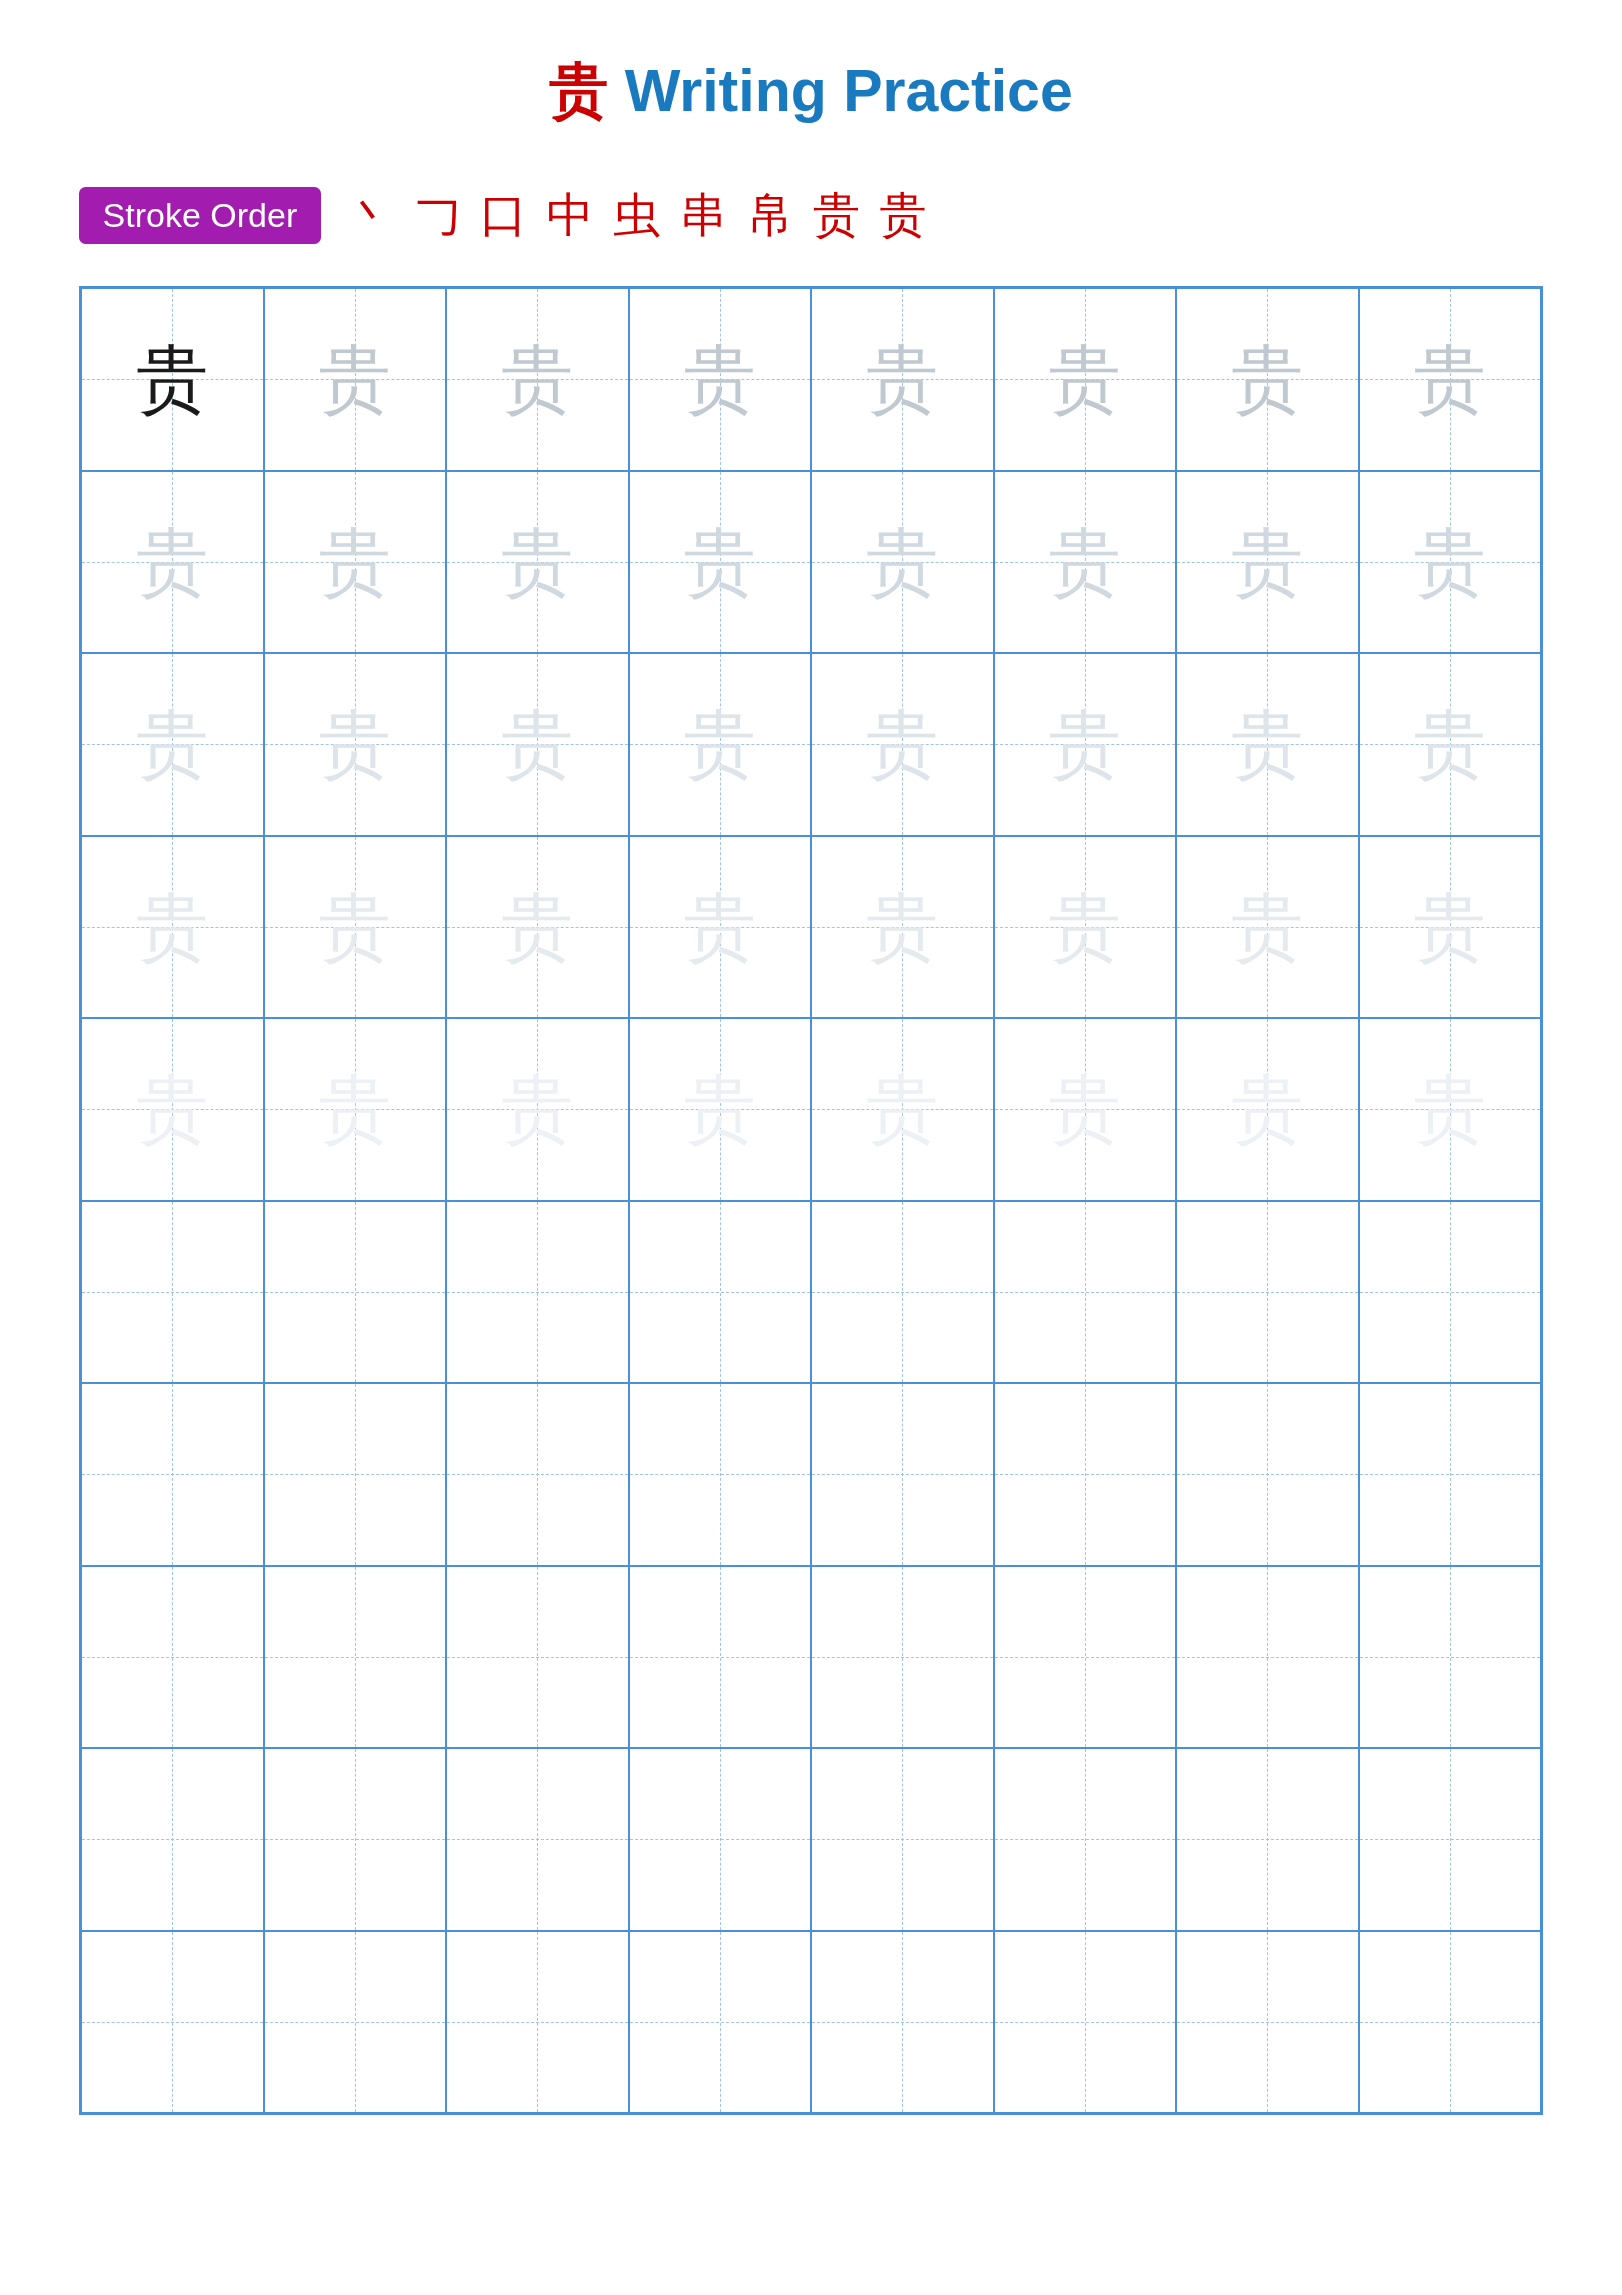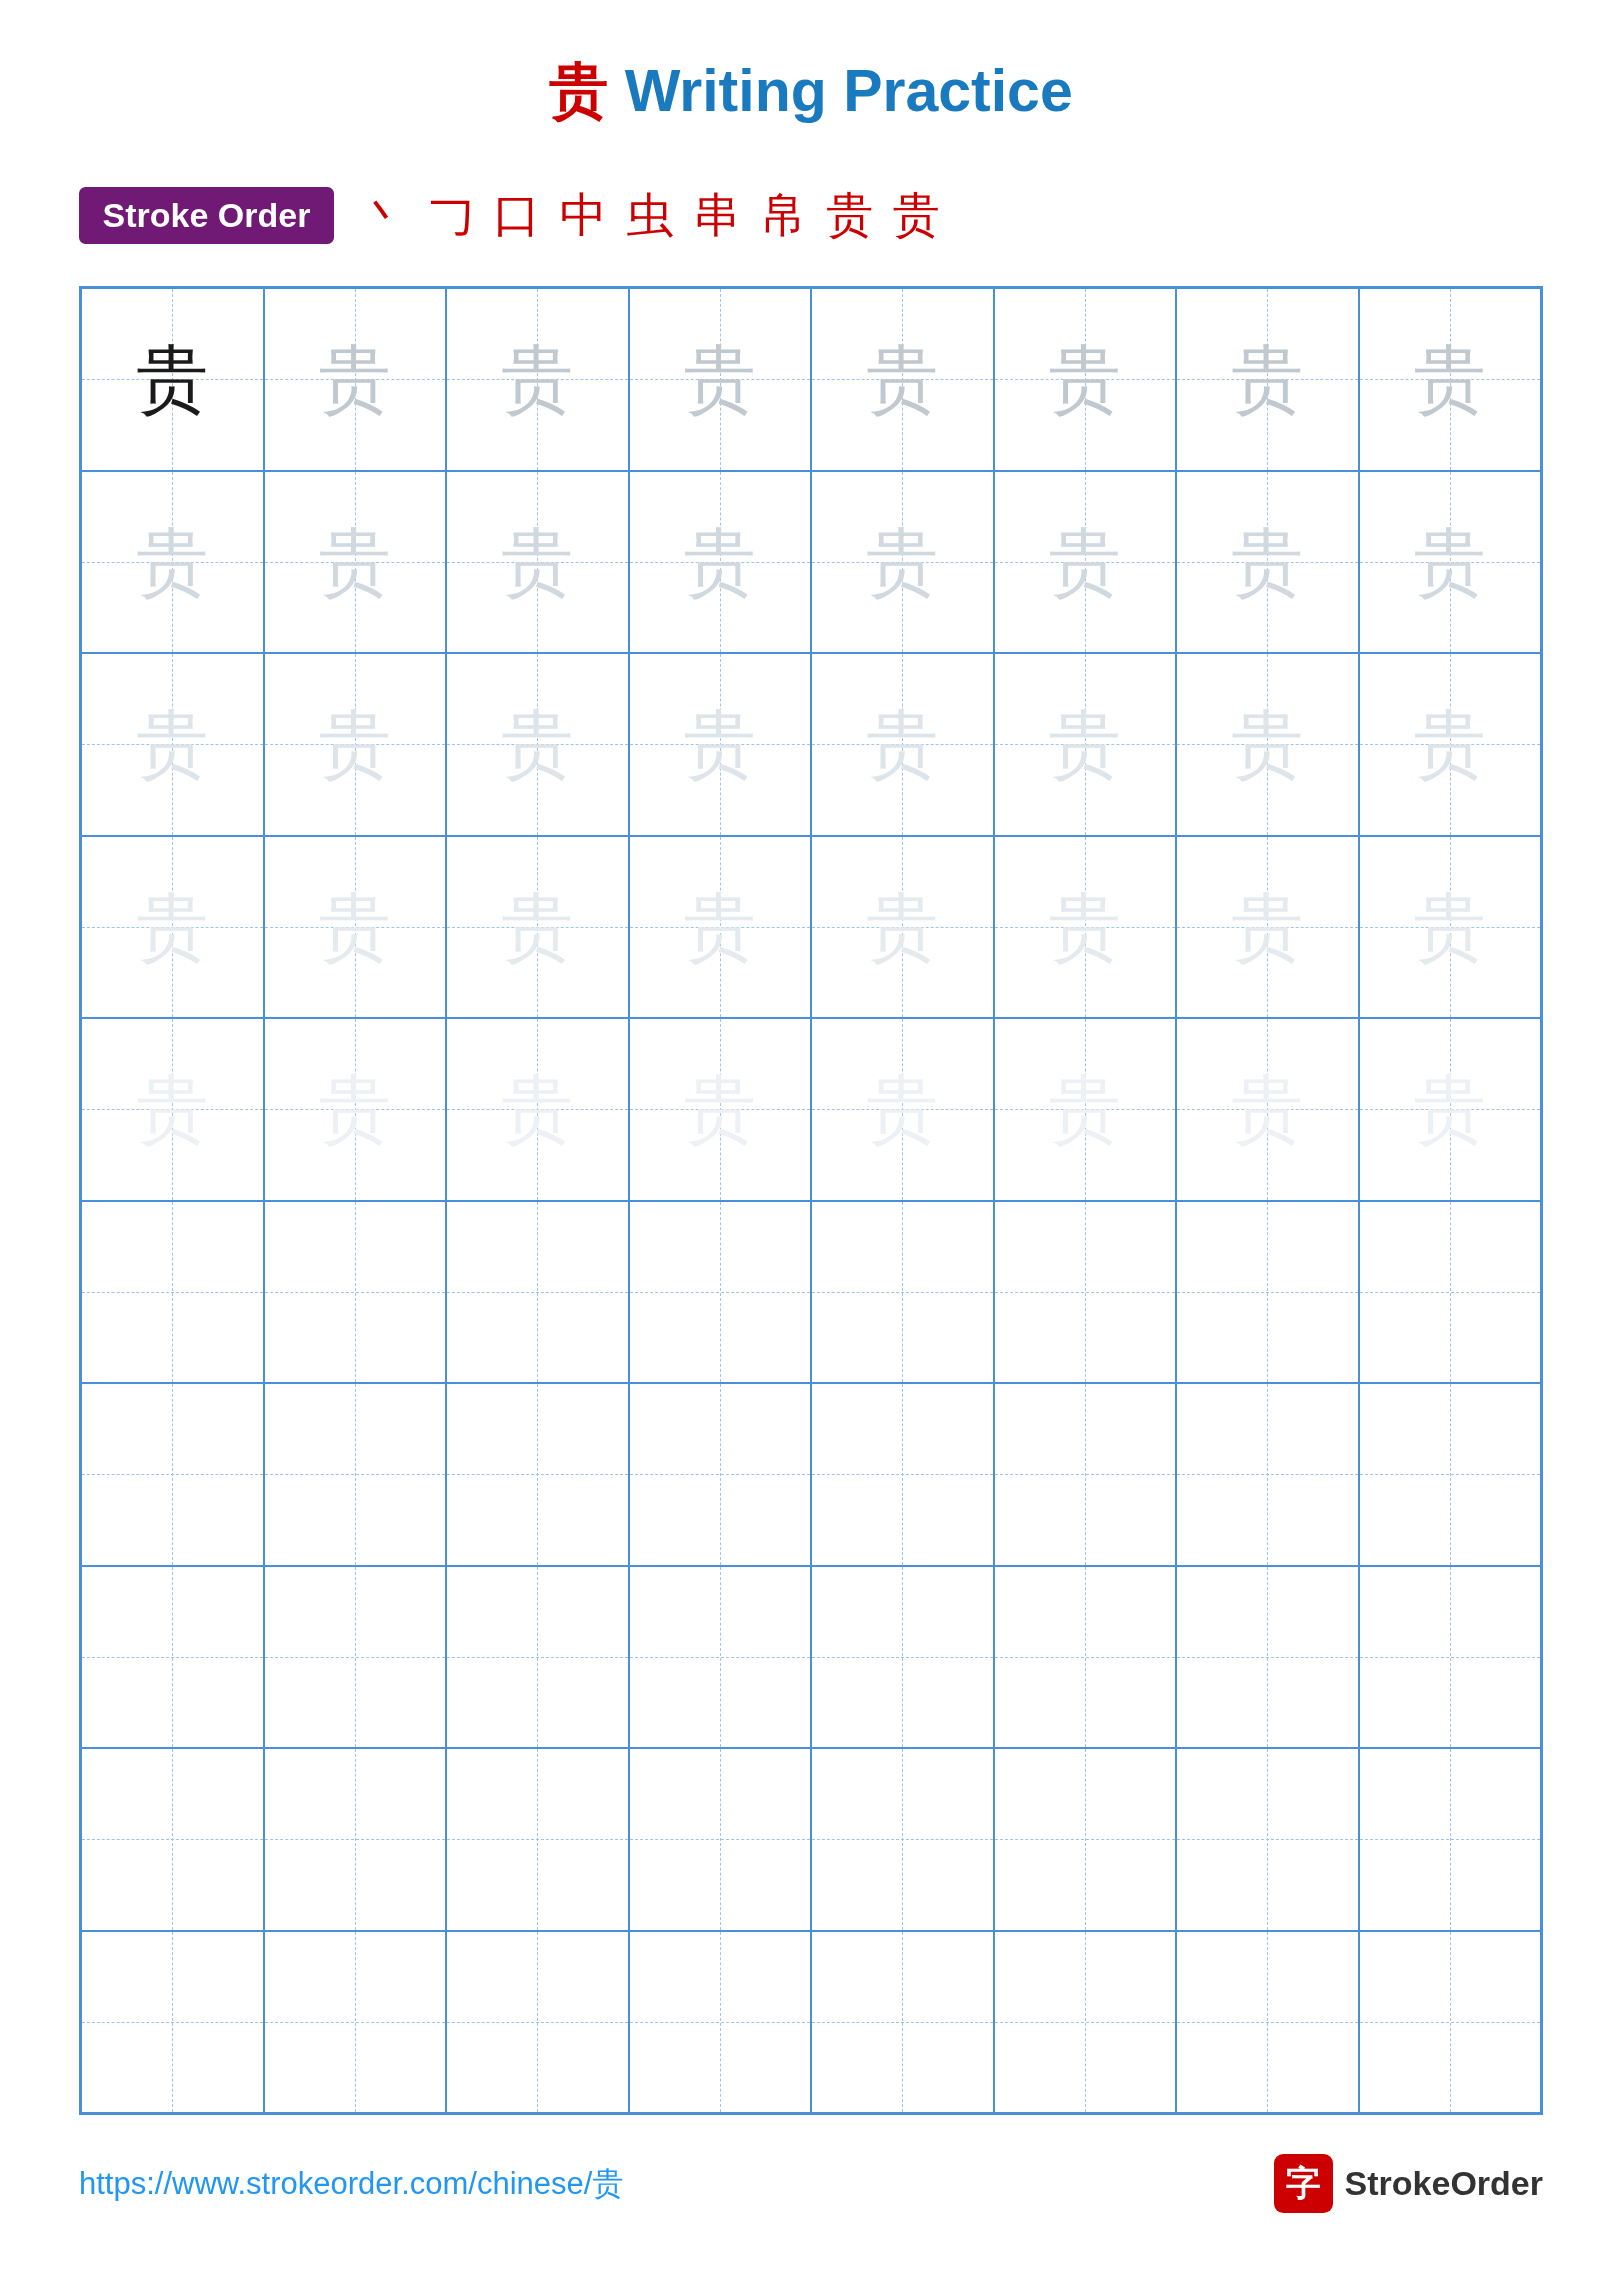--- a/index.html
+++ b/index.html
@@ -35,24 +35,24 @@
 
     .stroke-order-row {
       display: flex;
       align-items: center;
       width: 100%;
       margin-bottom: 39px;
       gap: 0;
     }
 
     .stroke-order-badge {
-      background: #701a75;
+      background: #a21caf;
       color: #fff;
       font-size: 34px;
-      font-weight: bold;
+      font-weight: normal;
       padding: 9.2px 23.6px;
       border-radius: 6.5px;
       white-space: nowrap;
       margin-right: 26px;
       flex-shrink: 0;
     }
 
     .stroke-steps {
       display: flex;
       align-items: center;
@@ -361,24 +361,15 @@
     <div class="grid-cell empty-cell"></div>
     <div class="grid-cell empty-cell"></div>
     <div class="grid-cell empty-cell"></div>
     <div class="grid-cell empty-cell"></div>
     <div class="grid-cell empty-cell"></div>
     <div class="grid-cell empty-cell"></div>
     <div class="grid-cell empty-cell"></div>
     <div class="grid-cell empty-cell"></div>
   </div>
 
-  <div class="footer">
-    <a class="footer-url" href="#">https://www.strokeorder.com/chinese/贵</a>
-    <div class="footer-logo">
-      <div class="footer-logo-icon">
-        <span>字</span>
-      </div>
-      <span>StrokeOrder</span>
-    </div>
-  </div>
 
 </div>
 
 
 </body></html>

